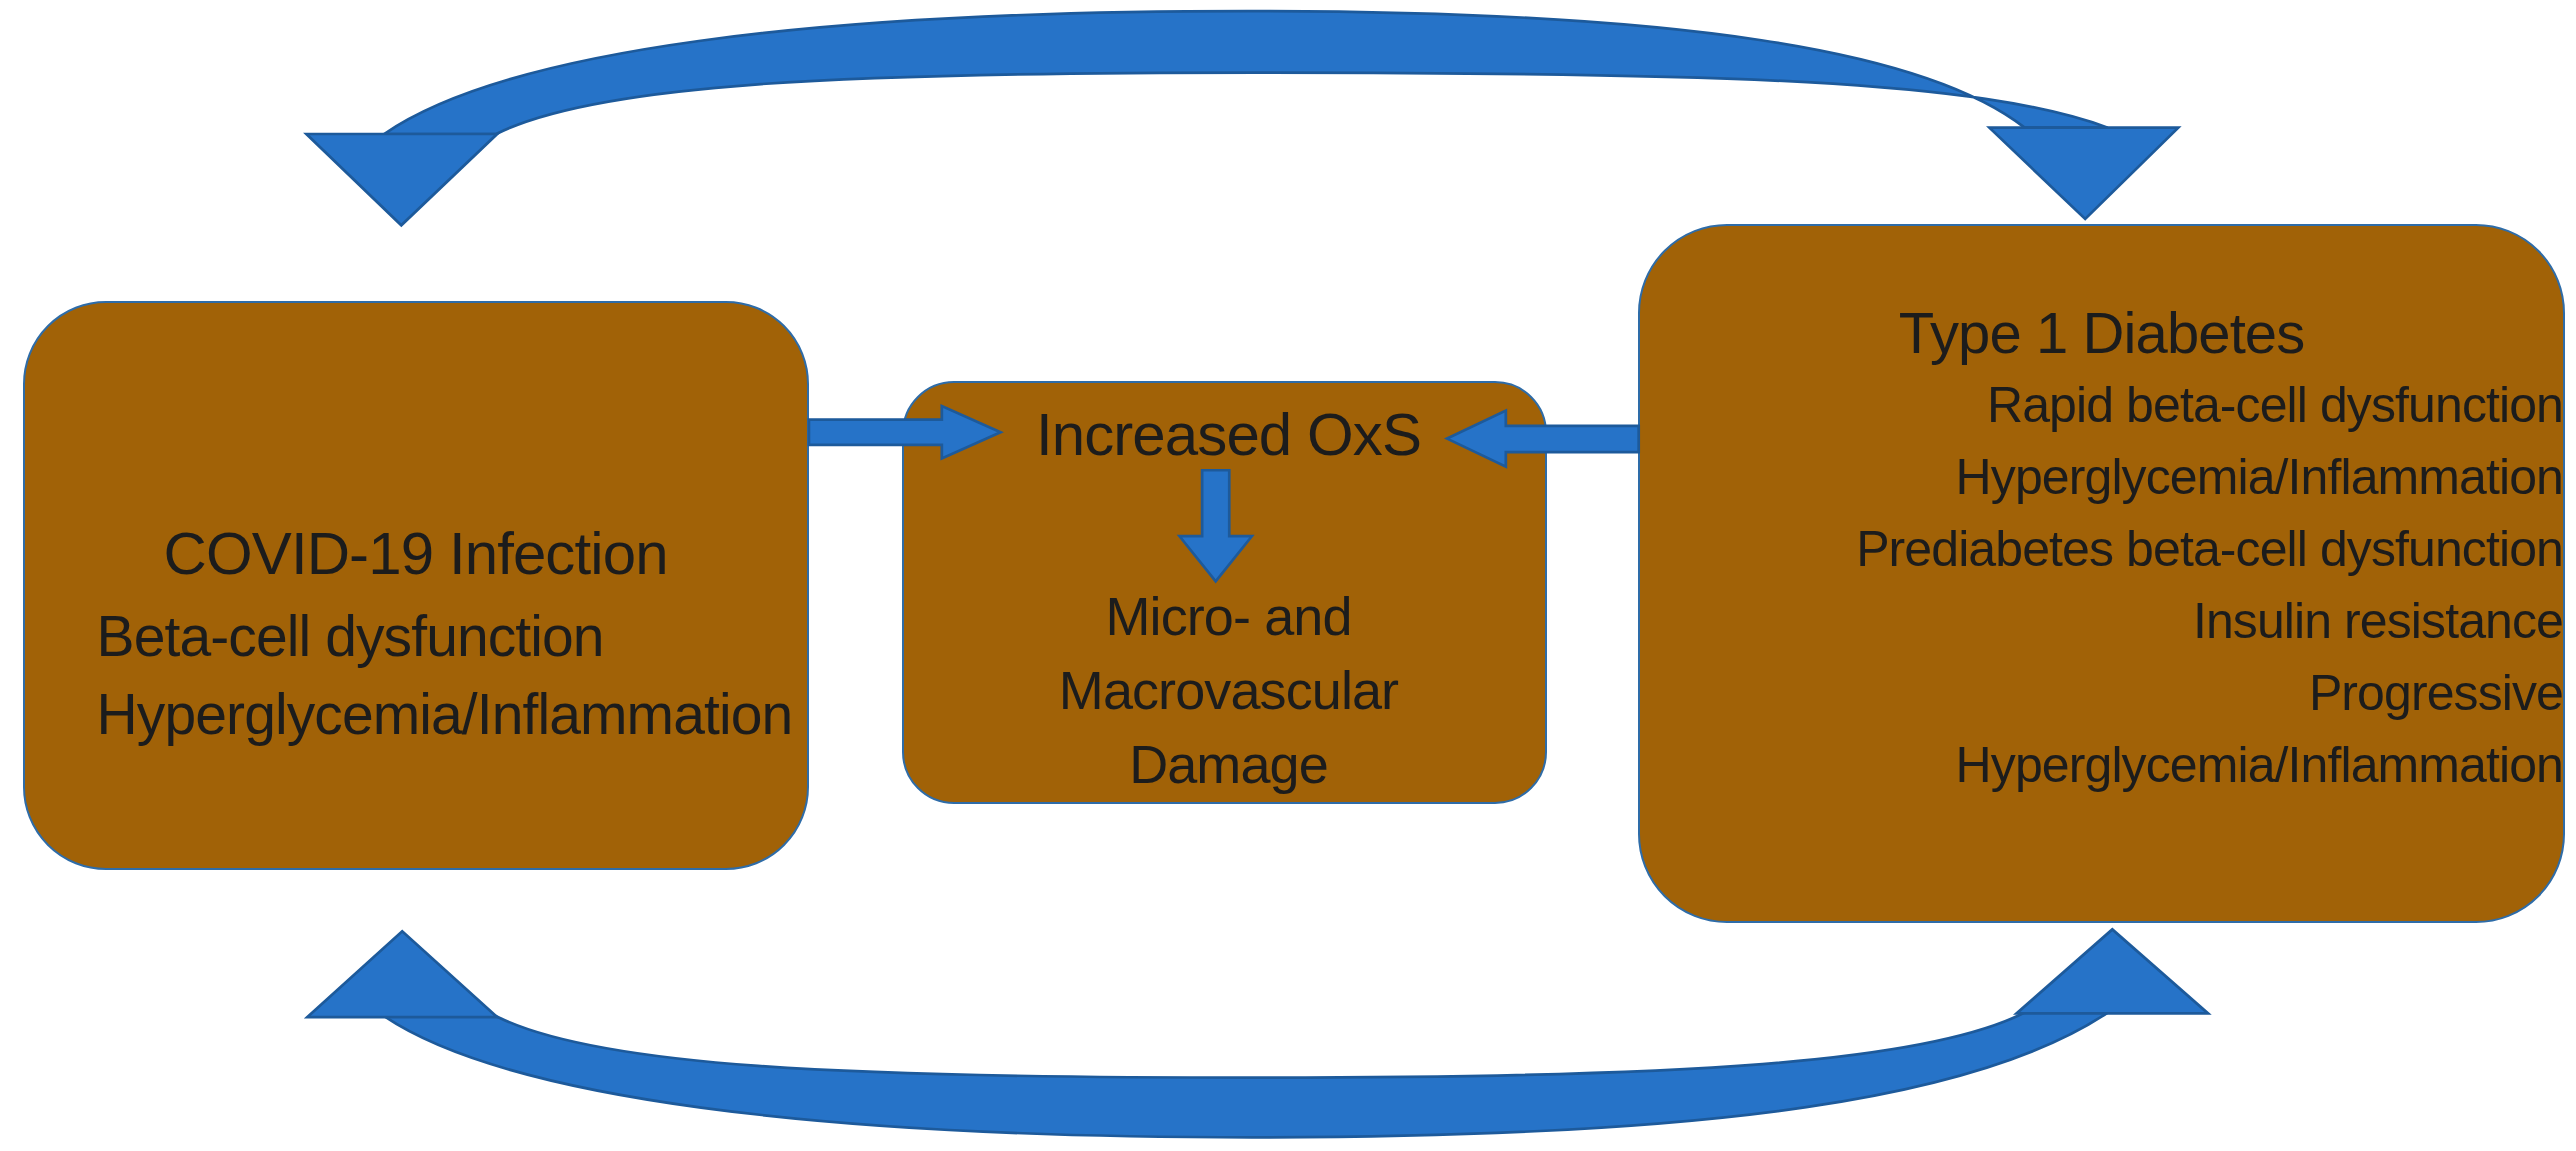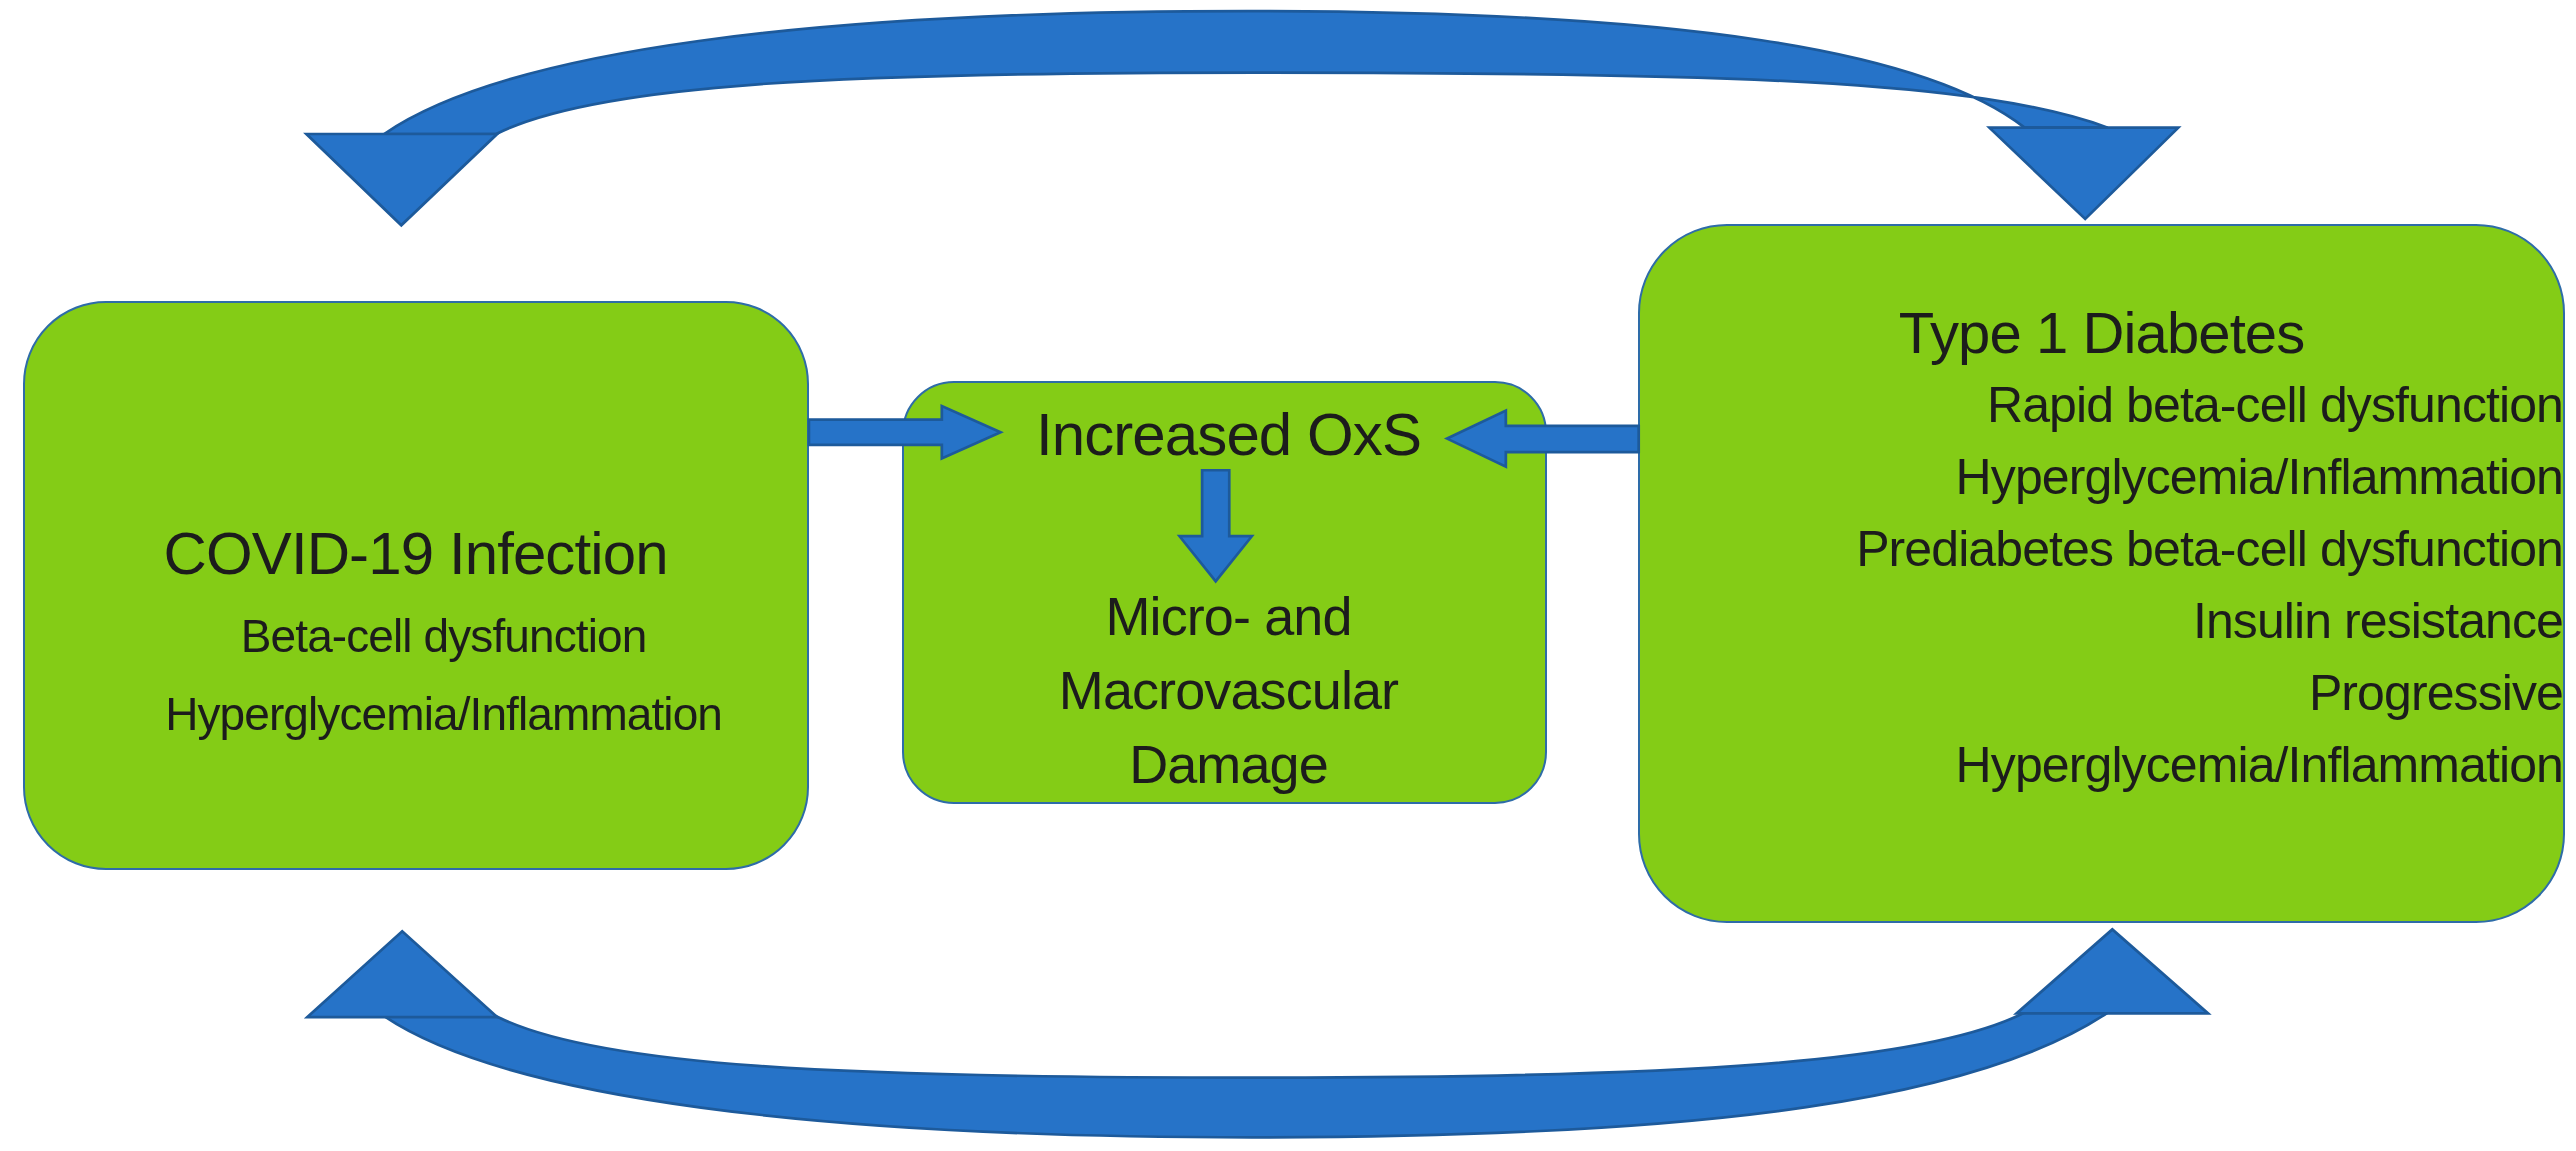--- a/index.html
+++ b/index.html
@@ -6,21 +6,21 @@
   .stage{
     position:relative;
     width:2576px;height:1152px;
     background:#ffffff;
     font-family:"Liberation Sans", sans-serif;
     color:#1c1c1c;
     overflow:hidden;
   }
   .box{
     position:absolute;
-    background:#84cc16;
+    background:#a16207;
     border:2.7px solid #2e6ca8;
     box-sizing:border-box;
   }
   .box-left{
     left:22.6px;top:301px;width:786px;height:569px;
     border-radius:83px;
     padding-top:208px;
   }
   .box-center{
     left:902px;top:381px;width:645px;height:423px;
@@ -35,27 +35,26 @@
   }
   .title-row{
     text-align:center;
     font-size:60px;
     line-height:86px;
     height:86px;
     letter-spacing:-0.9px;
     white-space:nowrap;
   }
   .box-left .body-row{
-    font-size:46px;
+    font-size:57px;
     line-height:78px;
     height:78px;
-    padding-left:56px;
+    padding-left:72px;
     letter-spacing:-0.9px;
     white-space:nowrap;
-    text-align:center;
   }
   .box-center .title-row{
     font-size:60px;line-height:72px;height:72px;
   }
   .box-center .arrow-spacer{height:108px;}
   .box-center .body-row{
     text-align:center;
     font-size:54px;
     line-height:74px;height:74px;
     letter-spacing:-0.9px;

